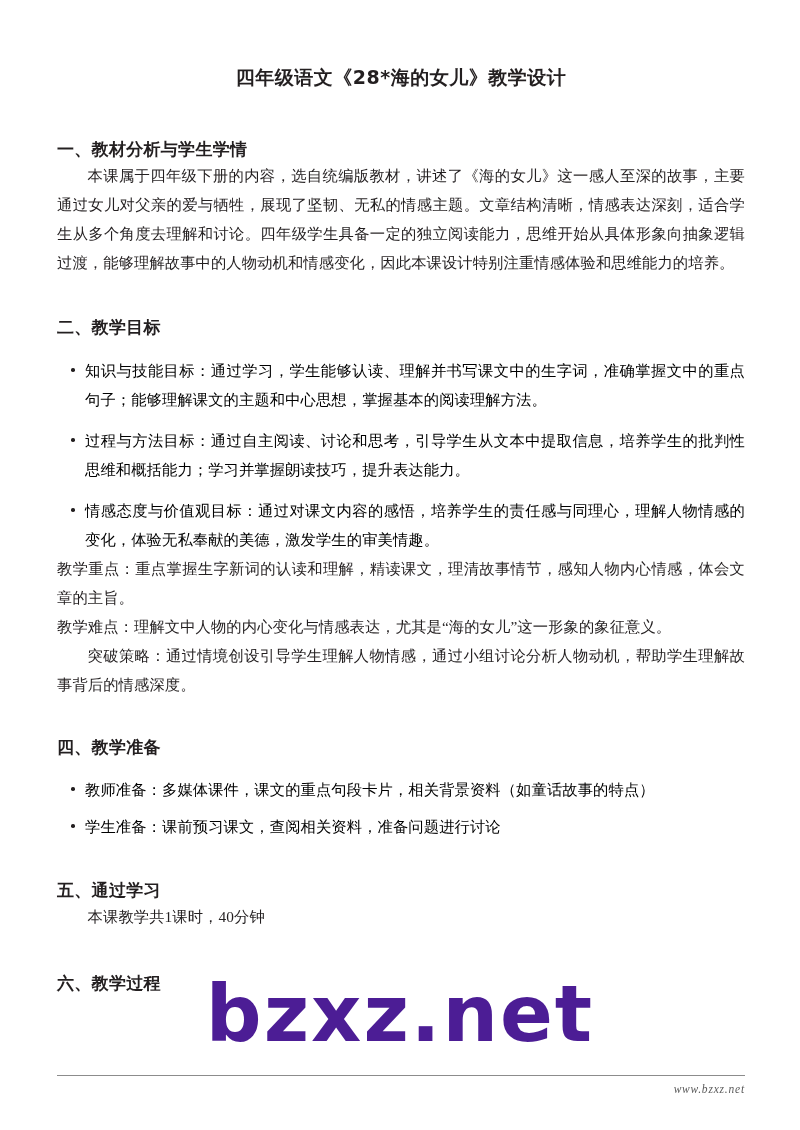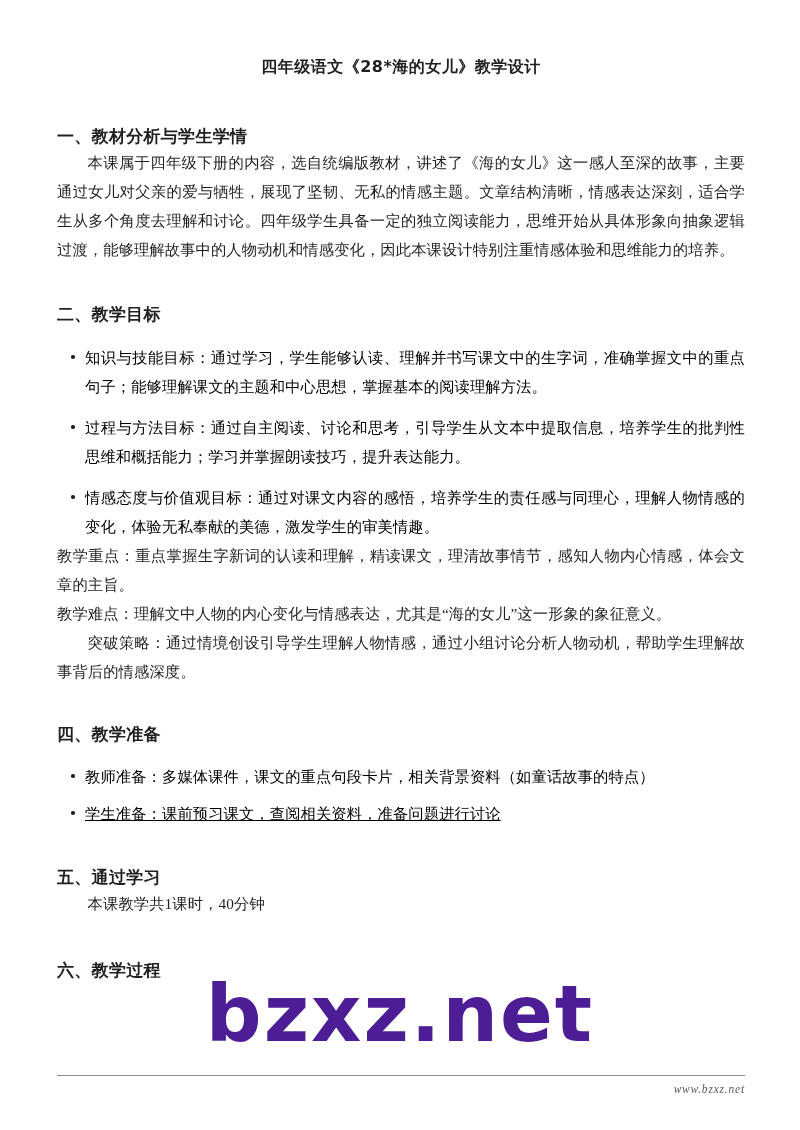--- a/index.html
+++ b/index.html
@@ -38,23 +38,23 @@
   }
   .content {
     position: relative;
     z-index: 1;
     padding: 0 55px 0 57px;
   }
   .doc-title {
     text-align: center;
     font-family: "DejaVu Sans", "Liberation Sans", sans-serif;
     font-weight: bold;
-    font-size: 16px;
+    font-size: 19px;
     letter-spacing: 0.5px;
-    margin: 0;
+    margin: 8px;
     padding-top: 57px;
     color: #231f20;
   }
   .section-heading {
     font-family: "DejaVu Sans", "Liberation Sans", sans-serif;
     font-weight: bold;
     font-size: 17px;
     color: #231f20;
     margin: 0;
     letter-spacing: 0.3px;
@@ -98,21 +98,21 @@
     line-height: 29px;
     color: #000000;
     padding-left: 28px;
     text-align: justify;
     text-justify: inter-ideograph;
     letter-spacing: 0.1px;
   }
   ul.bullets.goals li { margin-bottom: 12px; }
   ul.bullets.goals li:last-child { margin-bottom: 0; }
   ul.bullets.prep li { margin-bottom: 8px; }
-  ul.bullets.prep li:last-child { margin-bottom: 18px; text-decoration: underline; }
+  ul.bullets.prep li:last-child { margin-bottom: 18px; }
 
   ul.bullets li .dot {
     position: absolute;
     left: 14px;
     top: 12px;
     width: 3.5px;
     height: 3.5px;
     border-radius: 50%;
     background: #231f20;
   }

